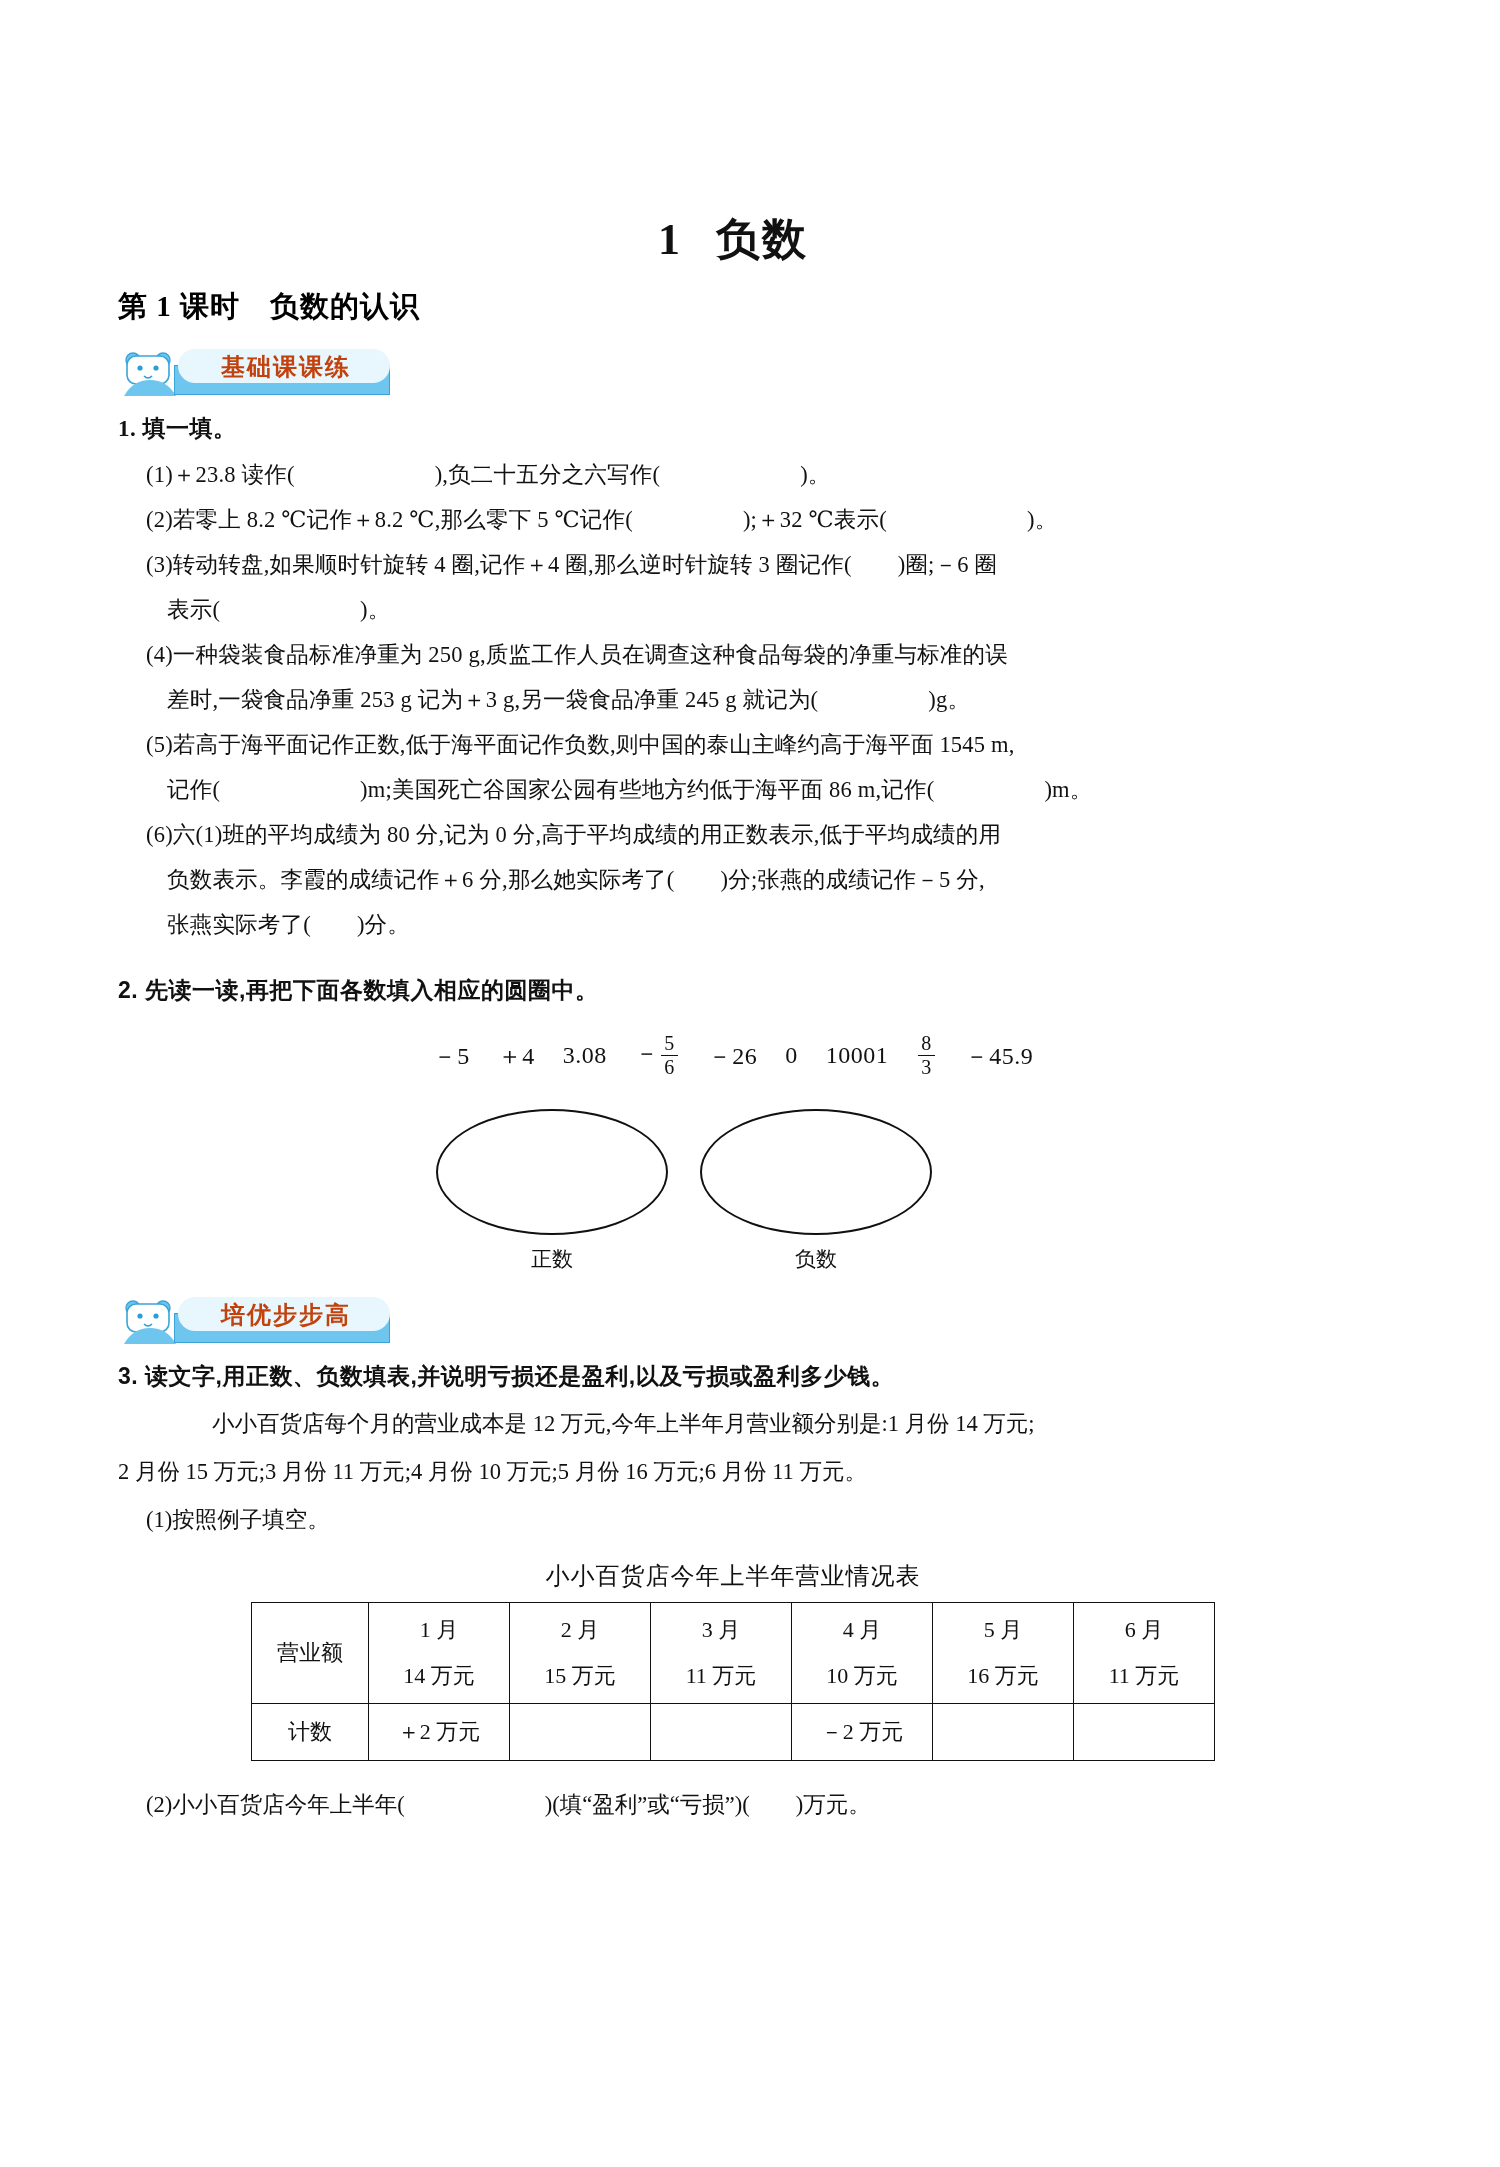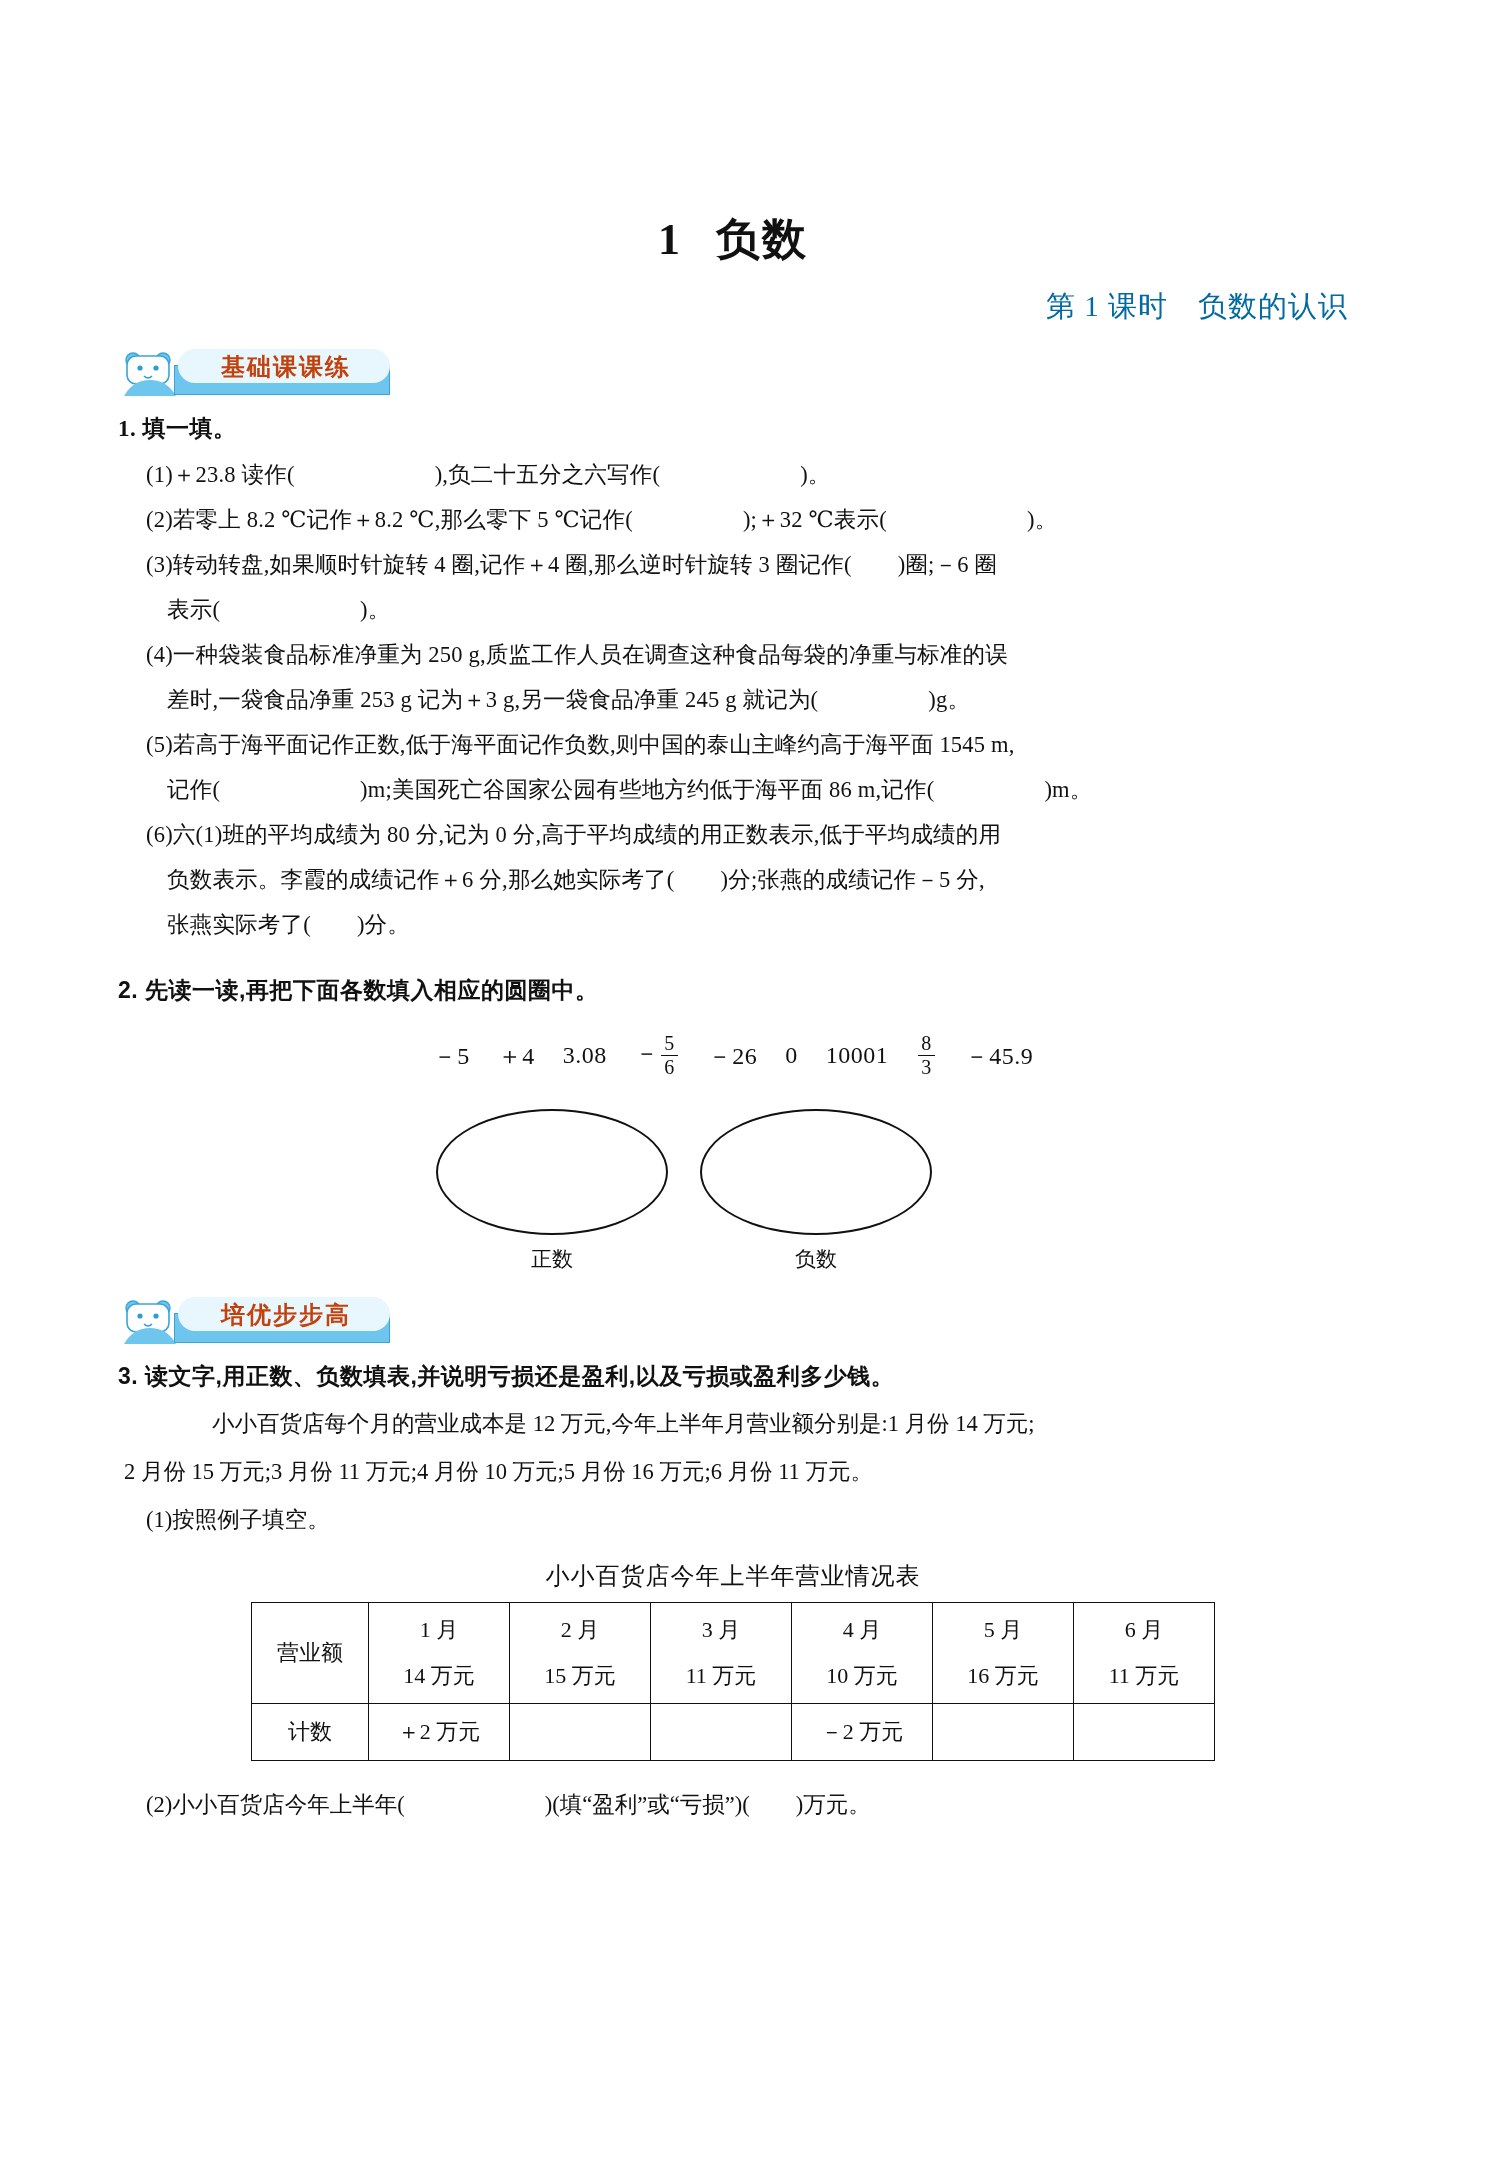--- a/index.html
+++ b/index.html
@@ -29,24 +29,24 @@
     text-align:center;
     font-size:44px;
     font-weight:bold;
     letter-spacing:2px;
     margin:60px 0 18px 0;
     font-family:"Liberation Serif","DejaVu Serif",serif;
   }
   .chapter-title .num { margin-right:34px; font-family:"Liberation Serif",serif; }
 
   .lesson-title {
-    text-align:right;
+    text-align:left;
     font-size:29px;
-    font-weight:normal;
-    color:#0369a1;
+    font-weight:bold;
+    color:#000000;
     letter-spacing:1px;
     margin:0 0 26px 0;
   }
   .lesson-title .gap { display:inline-block; width:30px; }
 
   
   .badge {
     position:relative;
     height:44px;
     margin:18px 0 16px 0;
@@ -296,21 +296,21 @@
       </svg>
       <div class="bar"></div>
       <div class="cloud"></div>
       <div class="badge-text">培优步步高</div>
     </div>
 
     <div class="q">
       <div class="q-head">3. 读文字,用正数、负数填表,并说明亏损还是盈利,以及亏损或盈利多少钱。</div>
 
       <div class="para indent">小小百货店每个月的营业成本是 12 万元,今年上半年月营业额分别是:1 月份 14 万元;</div>
-      <div class="para" style="margin-left:6px;">2 月份 15 万元;3 月份 11 万元;4 月份 10 万元;5 月份 16 万元;6 月份 11 万元。</div>
+      <div class="para" style="margin-left:0;">2 月份 15 万元;3 月份 11 万元;4 月份 10 万元;5 月份 16 万元;6 月份 11 万元。</div>
       <div class="para" style="margin-left:28px;">(1)按照例子填空。</div>
 
       <div class="table-title">小小百货店今年上半年营业情况表</div>
 
       <table class="biz">
         <tbody>
             <tr>
           <td class="label">营业额</td>
           <td class="mon">
             <span class="l1">1 月</span>

